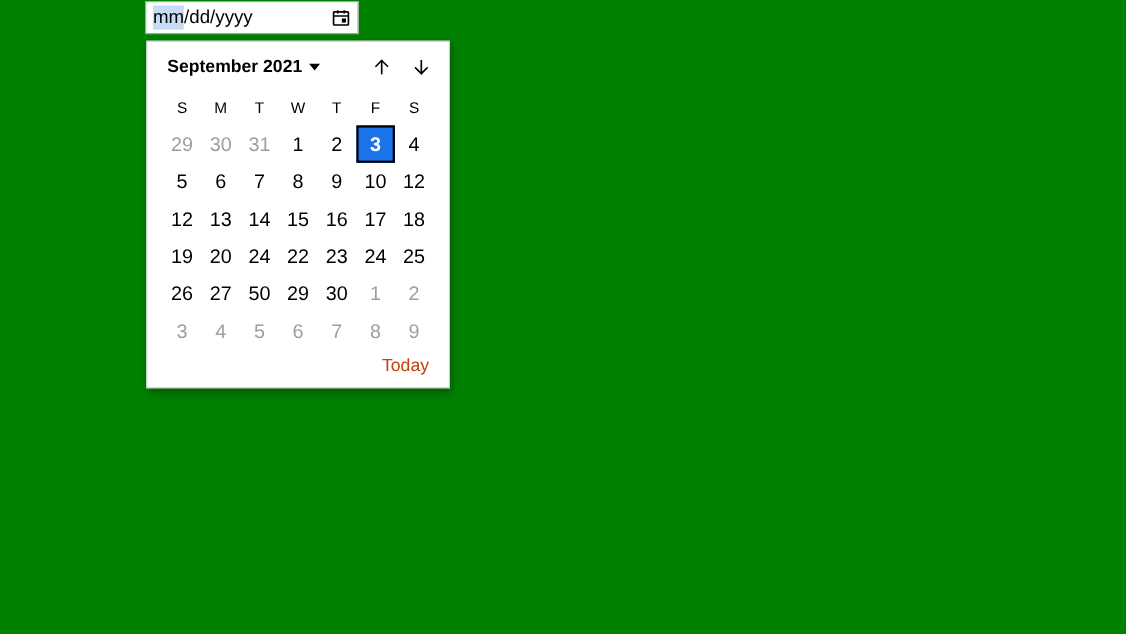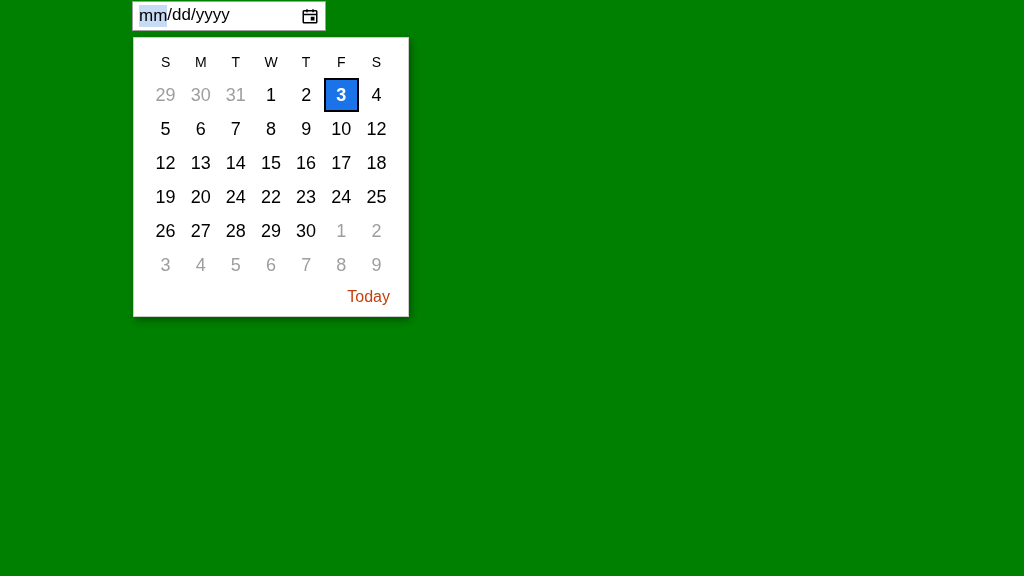--- a/index.html
+++ b/index.html
@@ -18,21 +18,21 @@
       width: 194px;
       height: 30px;
       background: #fff;
       border: 1px solid #a0a0a0;
       display: flex;
       align-items: center;
       padding: 0 6px;
       font-size: 17px;
       justify-content: space-between;
     }
-    .date-input-text { display: flex; }
+    .date-input-text { display: flex; align-items: center; }
     .mm {
       background: #c8dbf5;
       padding: 1px 0;
     }
     .cal-icon {
       width: 18px; height: 18px;
       display: flex; align-items: center; justify-content: center;
     }
     .datepicker {
       position: absolute;
@@ -129,20 +129,40 @@
       <rect x="3" y="5" width="18" height="16" rx="1" fill="none"></rect>
       <line x1="3" y1="10" x2="21" y2="10"></line>
       <line x1="8" y1="3" x2="8" y2="7"></line>
       <line x1="16" y1="3" x2="16" y2="7"></line>
       <rect x="13" y="13" width="5" height="5" fill="#000" stroke="none"></rect>
     </svg>
   </span>
 </div>
 
 <div class="datepicker">
+  <div class="dp-header">
+    <div class="dp-title">
+      <span>September 2021</span>
+      <span class="tri-down"></span>
+    </div>
+    <div class="dp-nav">
+      <div class="nav-btn">
+        <svg width="18" height="18" viewBox="0 0 24 24" fill="none" stroke="#000" stroke-width="2" stroke-linecap="round" stroke-linejoin="round">
+            <line x1="12" y1="20" x2="12" y2="4"></line>
+            <polyline points="5 11 12 4 19 11"></polyline>
+          </svg>
+      </div>
+      <div class="nav-btn">
+        <svg width="18" height="18" viewBox="0 0 24 24" fill="none" stroke="#000" stroke-width="2" stroke-linecap="round" stroke-linejoin="round">
+            <line x1="12" y1="4" x2="12" y2="20"></line>
+            <polyline points="5 13 12 20 19 13"></polyline>
+          </svg>
+      </div>
+    </div>
+  </div>
   <div class="dp-grid" id="dp-grid">
       <div class="dp-dow">S</div>
       <div class="dp-dow">M</div>
       <div class="dp-dow">T</div>
       <div class="dp-dow">W</div>
       <div class="dp-dow">T</div>
       <div class="dp-dow">F</div>
       <div class="dp-dow">S</div>
       <div class="dp-day other">29</div>
       <div class="dp-day other">30</div>
@@ -167,21 +187,21 @@
       <div class="dp-day">18</div>
       <div class="dp-day">19</div>
       <div class="dp-day">20</div>
       <div class="dp-day">24</div>
       <div class="dp-day">22</div>
       <div class="dp-day">23</div>
       <div class="dp-day">24</div>
       <div class="dp-day">25</div>
       <div class="dp-day">26</div>
       <div class="dp-day">27</div>
-      <div class="dp-day">28</div>
+      <div class="dp-day">50</div>
       <div class="dp-day">29</div>
       <div class="dp-day">30</div>
       <div class="dp-day other">1</div>
       <div class="dp-day other">2</div>
       <div class="dp-day other">3</div>
       <div class="dp-day other">4</div>
       <div class="dp-day other">5</div>
       <div class="dp-day other">6</div>
       <div class="dp-day other">7</div>
       <div class="dp-day other">8</div>

